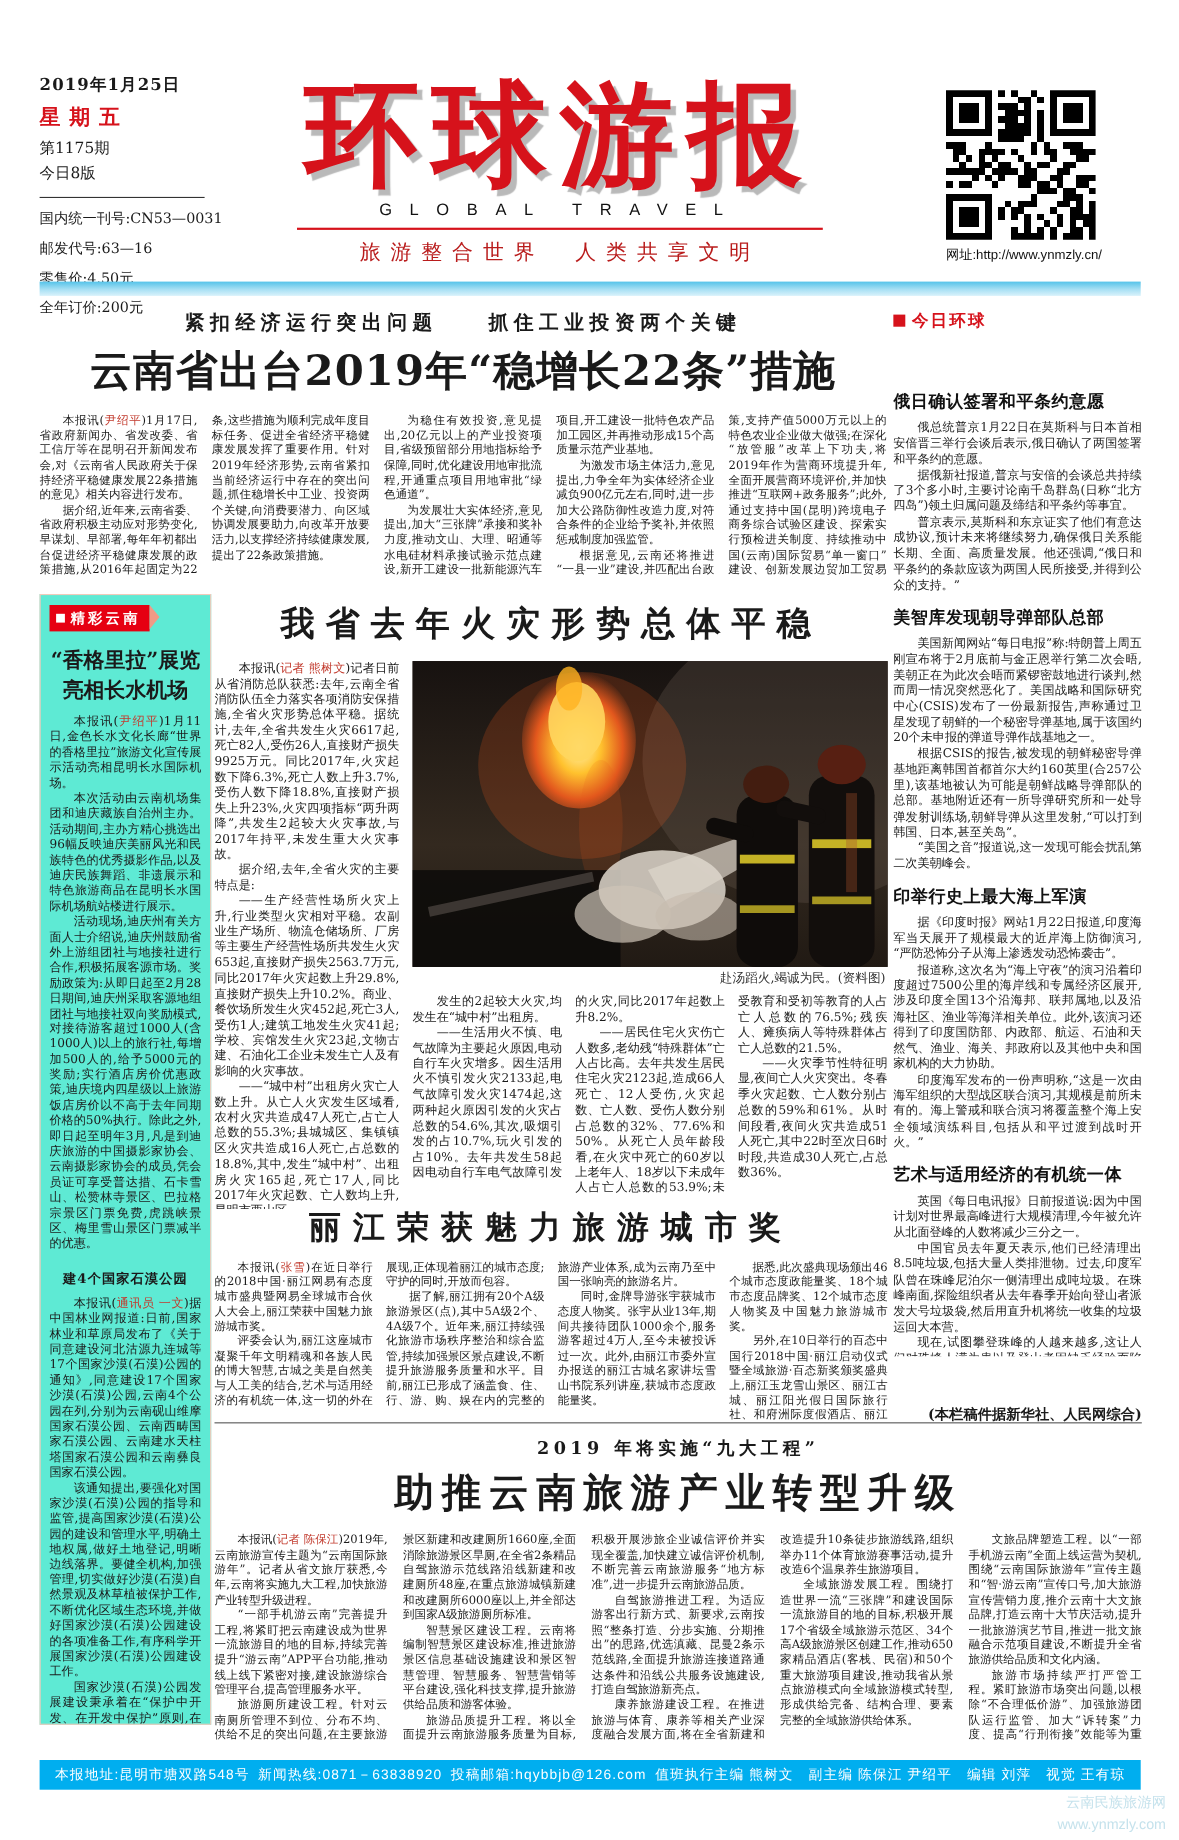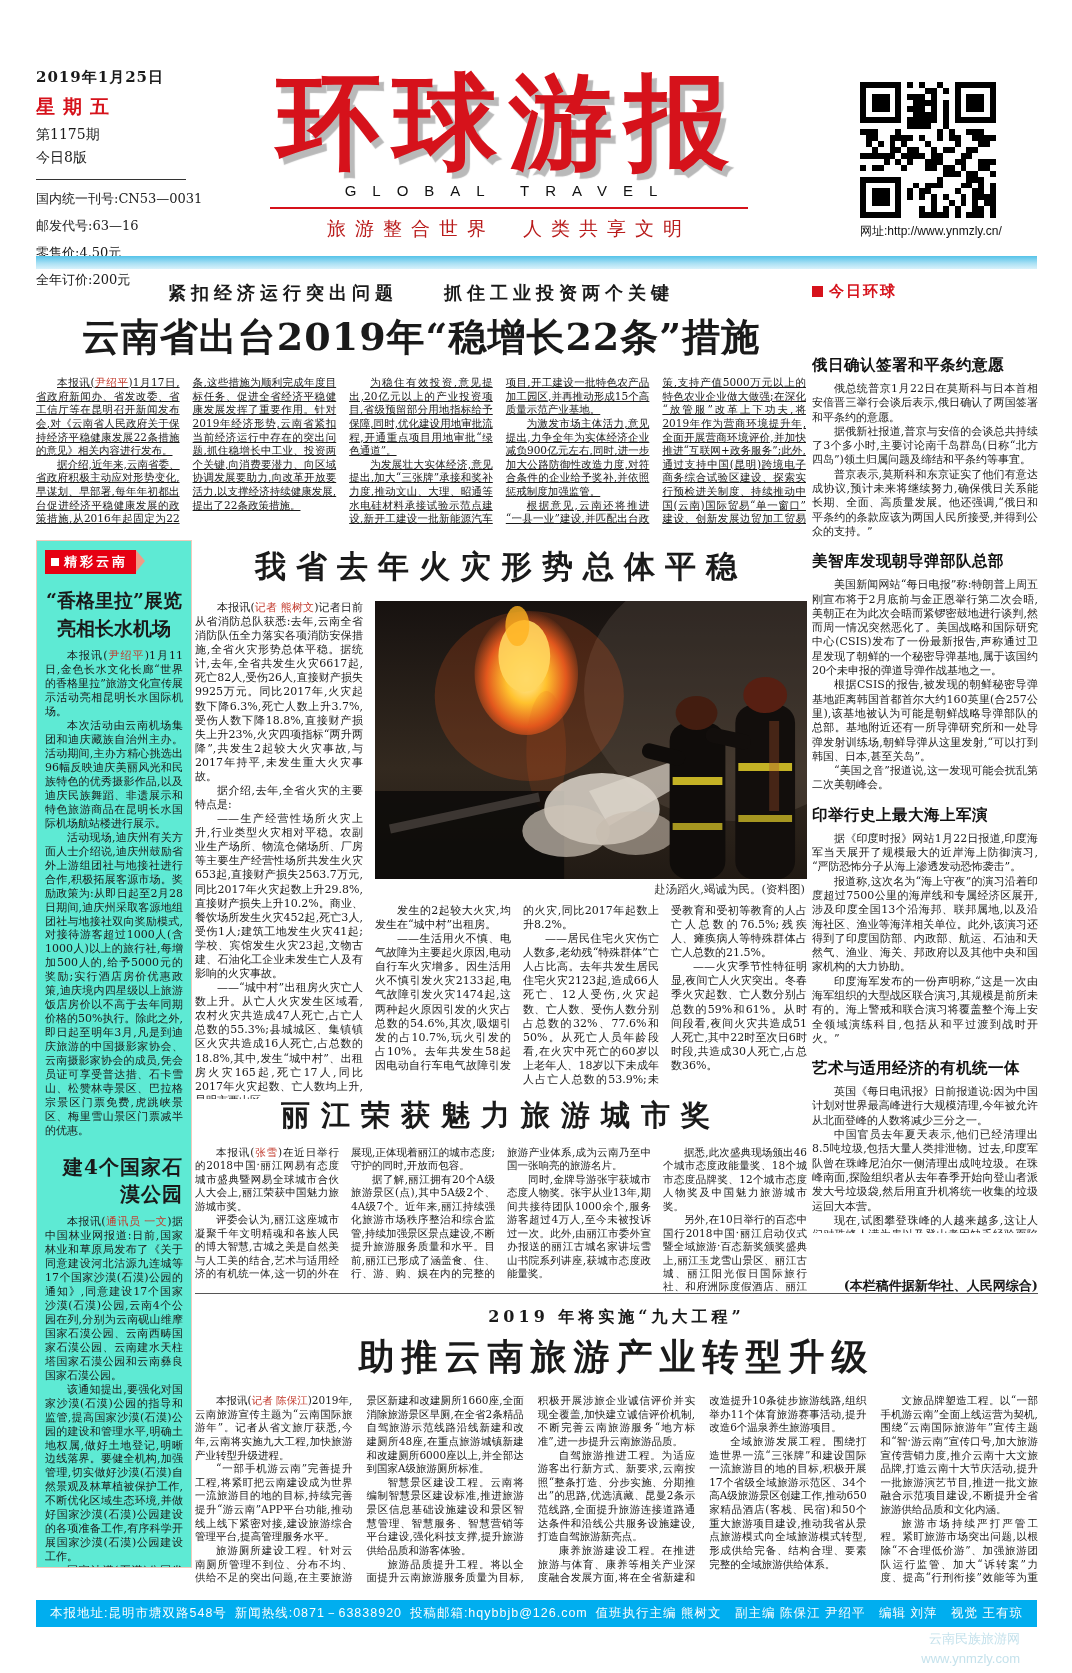--- a/index.html
+++ b/index.html
@@ -29,35 +29,35 @@
   #qr-code{width:136px;height:136px;display:block;}
   #qr-url{font-size:12px;margin-top:5px;font-family:"Liberation Sans",sans-serif;color:#111;}
 
   #cyan-bar{position:absolute;left:36px;top:256px;width:1001px;height:13px;
             background:linear-gradient(180deg,#55c3e9 0%,#a8e0f4 55%,#d9f2fb 100%);}
 
   
   #top-article{position:absolute;left:36px;top:281px;width:770px;}
   .kicker{text-align:center;font-weight:bold;font-size:18px;letter-spacing:5px;}
   #top-article h1{margin:7px 0 0;text-align:center;font-size:38px;letter-spacing:1px;font-weight:bold;white-space:nowrap;}
-  .jus{text-align:justify;text-decoration:underline;}
+  .jus{text-align:justify;}
   #top-body{margin-top:13px;column-count:5;column-gap:13px;height:160px;overflow:hidden;
             font-size:10.5px;line-height:1.3;}
 
   
   #sidebar-left{position:absolute;left:36px;top:540px;width:156px;height:1028px;box-sizing:border-box;
                 background:#5eead4;border:1px solid #f1cabb;padding:9px 8px;overflow:hidden;}
   .ribbon{display:inline-flex;align-items:center;gap:5px;background:#e60012;color:#fff;
           font-size:13px;font-weight:bold;letter-spacing:3px;padding:3px 8px 3px 6px;position:relative;
           font-family:"Liberation Sans",sans-serif;}
   .ribbon .sq{width:8px;height:8px;background:#fff;display:inline-block;}
   .ribbon::after{content:"";position:absolute;right:-9px;top:0;width:0;height:0;
                  border-top:11px solid transparent;border-bottom:11px solid transparent;border-left:9px solid #f09a86;}
   .sb-title{font-size:19px;font-weight:bold;text-align:center;line-height:1.45;margin:13px 0 7px;}
-  .sb-title2{font-size:20px;font-weight:bold;text-align:right;margin:16px 0 7px;letter-spacing:1px;}
+  .sb-title2{font-size:12px;font-weight:bold;text-align:center;margin:16px 0 7px;letter-spacing:1px;}
   .sb-body{font-size:11px;line-height:1.27;text-align:justify;}
 
   
   #sidebar-right{position:absolute;left:812px;top:282px;width:226px;height:1013px;
                  display:flex;flex-direction:column;overflow:hidden;gap:38px;}
   .world-label{display:flex;align-items:center;gap:6px;color:#d6121b;font-weight:bold;font-size:15px;
                letter-spacing:2px;margin-bottom:4px;}
   .world-label .sq{width:11px;height:11px;background:#d6121b;display:inline-block;}
   .world-item h3{font-size:15.5px;margin:12px 0 6px;font-weight:bold;color:#111;letter-spacing:0.5px;}
   .world-body{font-size:11px;line-height:1.3;text-align:justify;color:#222;}
@@ -85,21 +85,21 @@
   #upgrade-section{position:absolute;left:195px;top:1307px;width:843px;}
   #upgrade-section .kicker{font-size:16px;letter-spacing:4px;}
   #upgrade-section h1{margin:5px 0 0;text-align:center;font-size:36px;letter-spacing:7px;font-weight:bold;white-space:nowrap;}
   #upgrade-body{margin-top:12px;column-count:5;column-gap:14px;height:196px;overflow:hidden;
                 font-size:10.5px;line-height:1.3;text-align:justify;}
 
   
   #footer-bar{position:absolute;left:36px;top:1600px;width:1001px;height:27px;background:#00aeef;color:#fff;
               font-size:12.5px;font-weight:normal;display:flex;align-items:center;justify-content:space-between;
               padding:0 14px;box-sizing:border-box;letter-spacing:1px;font-family:"Liberation Sans",sans-serif;white-space:nowrap;}
-  #watermark{position:absolute;left:858px;top:1629px;width:162px;text-align:right;color:#c5e2ec;
+  #watermark{position:absolute;left:898px;top:1629px;width:162px;text-align:right;color:#c5e2ec;
              font-size:13px;line-height:1.5;font-family:"Liberation Sans",sans-serif;}
 </style>
 </head>
 <body>
 
 <div class="page">
 
   <div id="header-info">
     <div class="hi-date">2019年1月25日</div>
     <div class="hi-week">星期五</div>

